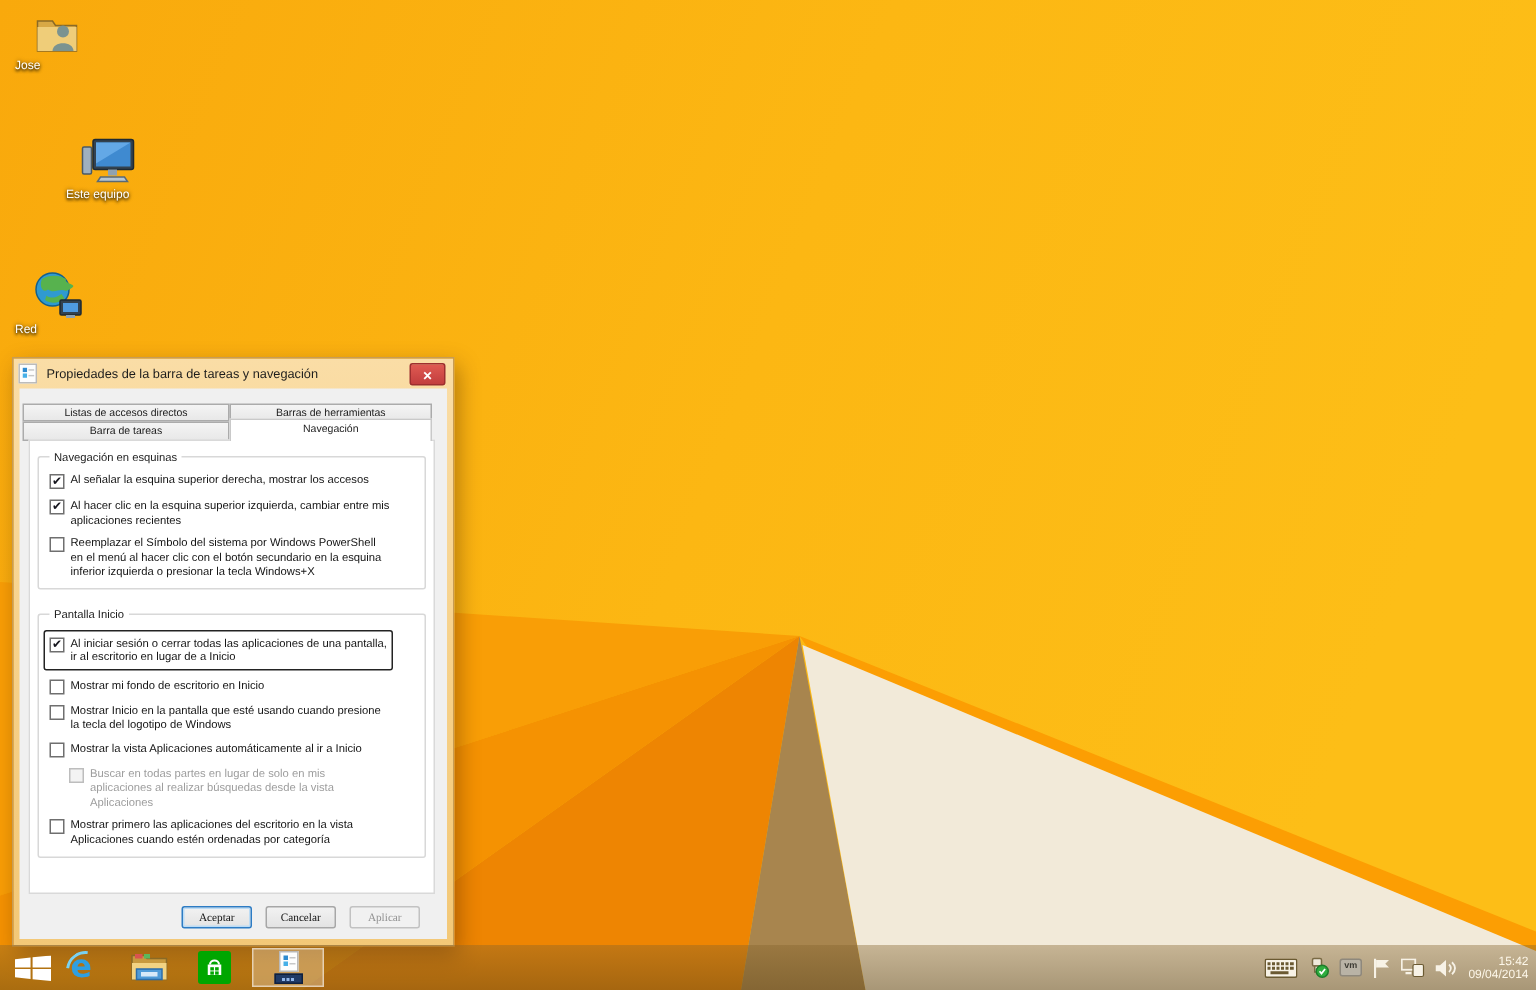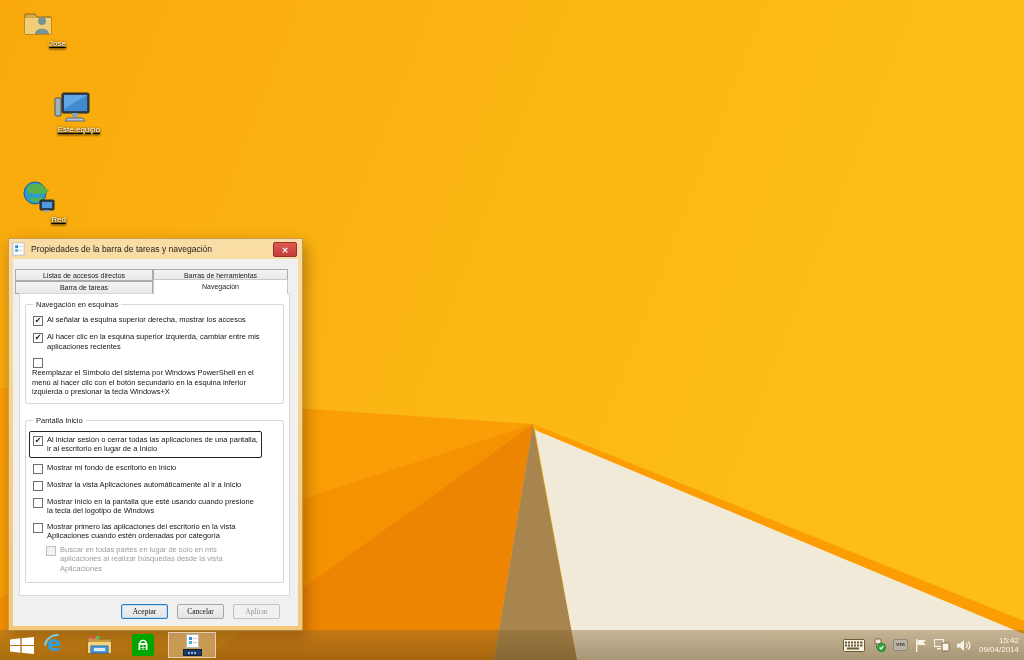--- a/index.html
+++ b/index.html
@@ -2,21 +2,21 @@
 <html><head>
 <meta charset="utf-8">
 <style>
   html,body{margin:0;padding:0;background:#555;}
   #stage{position:relative;width:1024px;height:660px;overflow:hidden;
          font-family:"Liberation Sans","DejaVu Sans",sans-serif;
          -webkit-font-smoothing:antialiased;}
   #wallpaper{position:absolute;inset:0;}
 
   
-  .desk-icon{position:absolute;width:56px;text-align:right;cursor:default;text-decoration:underline;}
+  .desk-icon{position:absolute;width:56px;text-align:left;cursor:default;}
   .desk-icon .glyph{display:block;margin:0 auto;}
   .desk-icon .dlabel{display:block;margin-top:1px;font-size:8px;line-height:9px;color:#fff;
          text-shadow:0 1px 2px rgba(0,0,0,.85),0 0 3px rgba(0,0,0,.6);}
 
   
   #dialog{position:absolute;left:8px;top:238px;width:293px;height:391px;
          background:linear-gradient(180deg,#fadda6 0%,#f6cf85 60%,#f3c877 100%);
          border:1px solid #c79c55;box-shadow:3px 6px 14px rgba(60,25,0,.38);}
   #titlebar{position:absolute;left:0;top:0;right:0;height:20px;display:flex;align-items:center;padding:0 3px;justify-content:space-between;}
   #title-text{flex:1;font-size:8.5px;color:#1c1c1c;white-space:nowrap;overflow:hidden;margin-left:6px;}
@@ -159,52 +159,52 @@
           <span class="gb-label">Navegación en esquinas</span>
 
           <div class="cbrow">
             <span class="cb">✔</span>
             <span class="cblabel">Al señalar la esquina superior derecha, mostrar los accesos</span>
           </div>
           <div class="cbrow">
             <span class="cb">✔</span>
             <span class="cblabel">Al hacer clic en la esquina superior izquierda, cambiar entre mis aplicaciones recientes</span>
           </div>
-          <div class="cbrow" style="margin-bottom:3px;flex-direction:column;">
+          <div class="cbrow" style="margin-bottom:3px;">
             <span class="cb"></span>
             <span class="cblabel">Reemplazar el Símbolo del sistema por Windows PowerShell en el menú al hacer clic con el botón secundario en la esquina inferior izquierda o presionar la tecla Windows+X</span>
           </div>
         </div>
 
         <div class="groupbox gb2">
           <span class="gb-label">Pantalla Inicio</span>
 
           <div class="cbrow focused">
             <span class="cb">✔</span>
             <span class="cblabel">Al iniciar sesión o cerrar todas las aplicaciones de una pantalla, ir al escritorio en lugar de a Inicio</span>
           </div>
           <div class="cbrow">
             <span class="cb"></span>
             <span class="cblabel">Mostrar mi fondo de escritorio en Inicio</span>
           </div>
           <div class="cbrow">
             <span class="cb"></span>
+            <span class="cblabel">Mostrar Inicio en la pantalla que esté usando cuando presione la tecla del logotipo de Windows</span>
+          </div>
+          <div class="cbrow">
+            <span class="cb"></span>
             <span class="cblabel">Mostrar la vista Aplicaciones automáticamente al ir a Inicio</span>
           </div>
-          <div class="cbrow">
-            <span class="cb"></span>
-            <span class="cblabel">Mostrar Inicio en la pantalla que esté usando cuando presione la tecla del logotipo de Windows</span>
+          <div class="cbrow indent disabled">
+            <span class="cb"></span>
+            <span class="cblabel">Buscar en todas partes en lugar de solo en mis aplicaciones al realizar búsquedas desde la vista Aplicaciones</span>
           </div>
           <div class="cbrow" style="margin-bottom:4px;">
             <span class="cb"></span>
             <span class="cblabel">Mostrar primero las aplicaciones del escritorio en la vista Aplicaciones cuando estén ordenadas por categoría</span>
-          </div>
-          <div class="cbrow indent disabled">
-            <span class="cb"></span>
-            <span class="cblabel">Buscar en todas partes en lugar de solo en mis aplicaciones al realizar búsquedas desde la vista Aplicaciones</span>
           </div>
         </div>
       </div>
 
       <div id="btnrow">
         <button class="wbtn default">Aceptar</button>
         <button class="wbtn">Cancelar</button>
         <button class="wbtn disabled">Aplicar</button>
       </div>
     </div>

